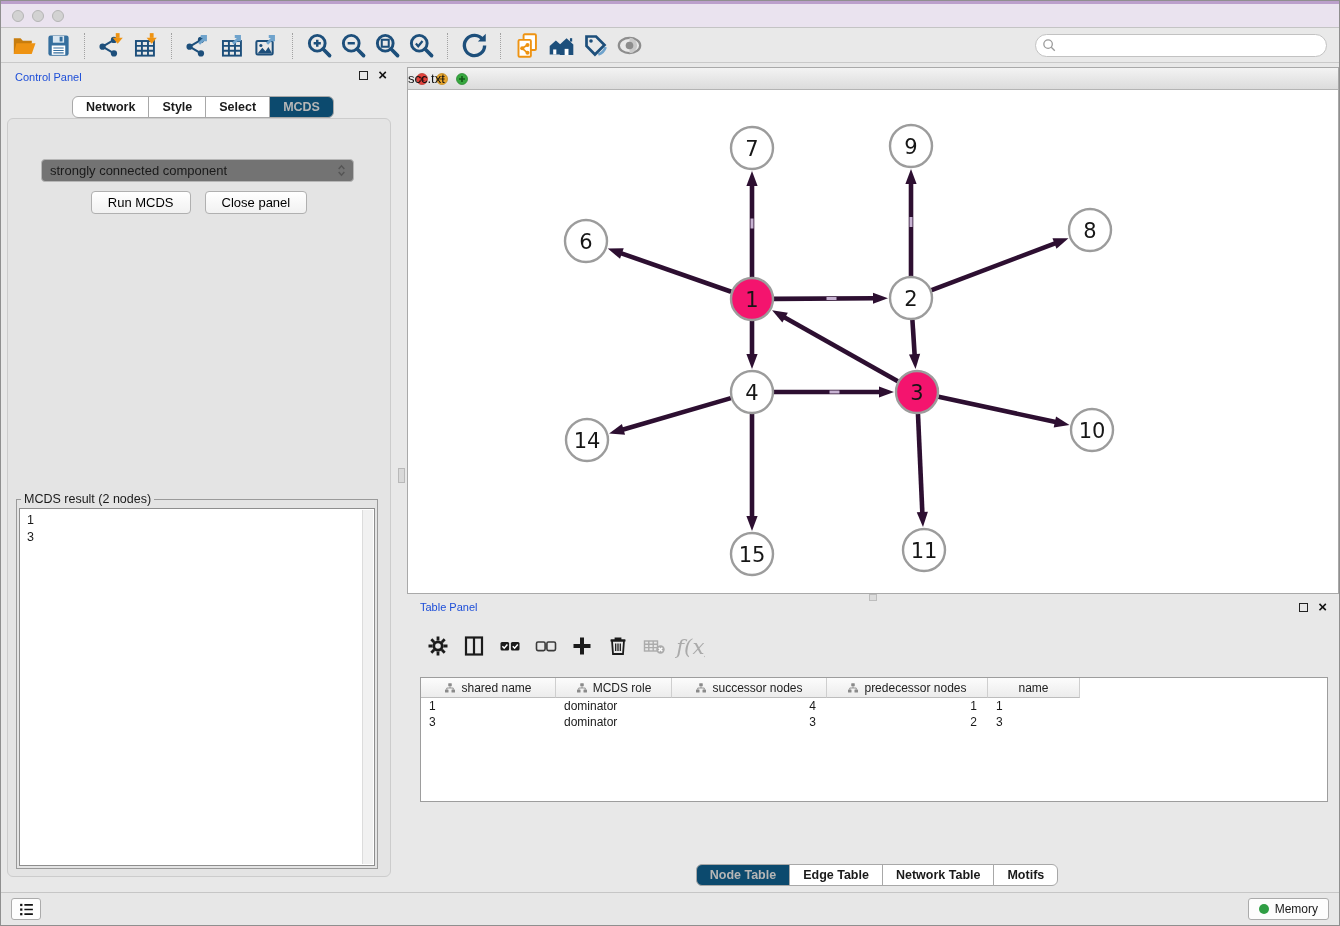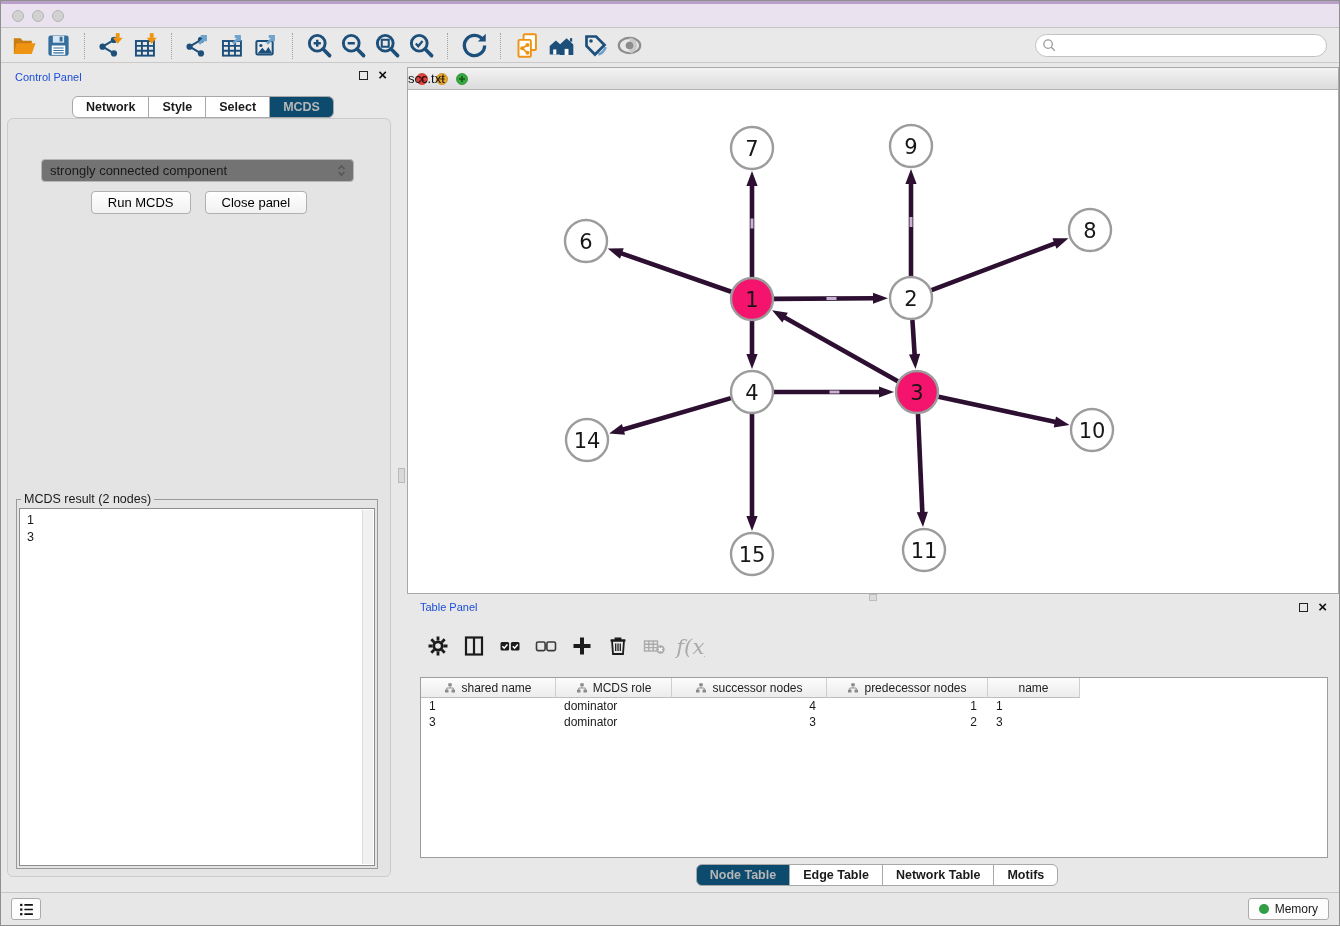--- a/index.html
+++ b/index.html
@@ -59,21 +59,21 @@
   .net-titlebar { position:relative; height:22px; background:linear-gradient(#f3f3f3,#dcdcdc); border-bottom:1px solid #b4b4b4; }
   .net-traffic { position:absolute; left:8px; top:5px; display:flex; gap:8px; }
   .net-title { position:absolute; left:0; right:0; top:3px; text-align:left; font-size:13px; color:#111; }
   .net-canvas { position:relative; width:100%; height:503px; background:#fff; overflow:hidden; }
   .h-grip { position:absolute; top:531px; left:calc(50% - 4px); width:8px; height:7px; background:#dcdcdc; border:1px solid #bdbdbd; }
 
   
   .table-panel { position:absolute; top:535px; left:0; right:0; bottom:0; }
   .tp-toolbar { position:absolute; top:26px; left:13px; right:13px; height:44px; display:flex; align-items:center; }
   .tp-btn { width:36px; height:34px; display:flex; align-items:center; justify-content:center; }
-  .tbl { position:absolute; top:79px; left:13px; width:908px; height:181px; background:#fff; border:1px solid #9d9d9d; overflow:hidden; }
+  .tbl { position:absolute; top:79px; left:13px; width:908px; height:125px; background:#fff; border:1px solid #9d9d9d; overflow:hidden; }
   .tbl-header { display:flex; height:20px; }
   .th { display:flex; align-items:center; justify-content:center; gap:5px; background:linear-gradient(#fcfcfc,#ececec); border-right:1px solid #cfcfcf; border-bottom:1px solid #bdbdbd; font-size:12px; color:#222; overflow:hidden; }
   .tbl-row { display:flex; height:16px; }
   .td { font-size:12px; padding:1px 8px 0 8px; overflow:hidden; white-space:nowrap; }
   .td.right { text-align:right; padding-right:11px; }
   .tp-tabs { position:absolute; top:266px; left:0; right:0; display:flex; justify-content:center; }
 
   
   .statusbar { position:absolute; bottom:0; left:0; right:0; height:33px; background:#e7e7e7; border-top:1px solid #c6c6c6;margin-top:24px; }
   .sb-left { position:absolute; left:10px; top:5px; width:30px; height:22px; background:#fdfdfd; border:1px solid #ababab; border-radius:3px; display:flex; align-items:center; justify-content:center; }

